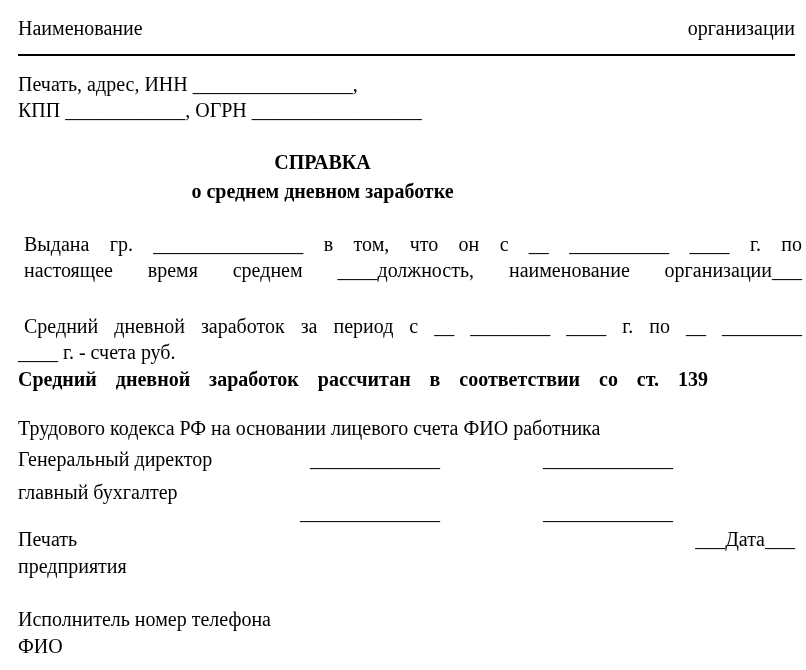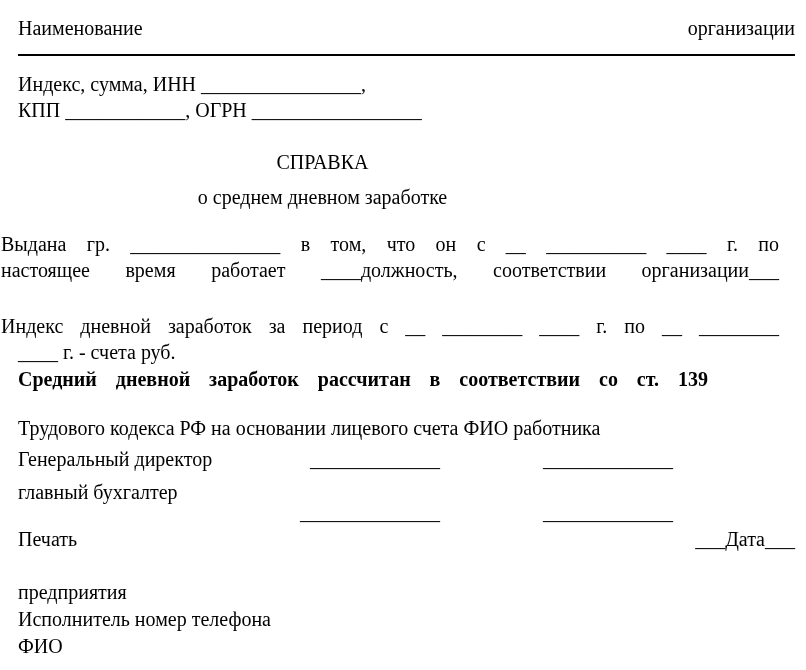--- a/index.html
+++ b/index.html
@@ -1,52 +1,52 @@
 <!DOCTYPE html>
 <html><head>
   <meta charset="utf-8">
   <style>
     html, body { margin: 0; padding: 0; background: #ffffff; }
     body { width: 806px; height: 670px; position: relative; overflow: hidden;
            font-family: "Liberation Serif", serif; font-size: 20px; color: #000; }
     .ln { position: absolute; left: 18px; white-space: pre; line-height: 24px; }
     .rule { position: absolute; left: 18px; width: 777px; height: 2px; background: #000; top: 54px; }
     .right { position: absolute; right: 11px; white-space: pre; line-height: 24px; }
-    .center { position: absolute; left: 0; width: 645px; text-align: center; white-space: pre; line-height: 24px; }
-    .just { position: absolute; left: 1px; width: 778px; line-height: 24px; text-align: justify; text-align-last: justify; white-space: normal; }
+    .center { position: absolute; left: 0; width: 645px; text-align: center; white-space: pre; line-height: 24px; font-weight: bold; }
+    .just { position: absolute; left: 24px; width: 778px; line-height: 24px; text-align: justify; text-align-last: justify; white-space: normal; }
   </style>
 </head>
 <body>
 
 <div>
   <div class="ln" style="top:16px">Наименование</div>
   <div class="right" style="top:16px">организации</div>
   <div class="rule"></div>
 
-  <div class="ln" style="top:72px">Индекс, сумма, ИНН ________________,</div>
+  <div class="ln" style="top:72px">Печать, адрес, ИНН ________________,</div>
   <div class="ln" style="top:98px">КПП ____________, ОГРН _________________</div>
 
   <div class="center" style="top:150px">СПРАВКА</div>
-  <div class="center" style="top:185px">о среднем дневном заработке</div>
+  <div class="center" style="top:179px">о среднем дневном заработке</div>
 
   <div class="just" style="top:232px">Выдана  гр.  _______________  в  том, что он с __ __________ ____ г. по</div>
-  <div class="just" style="top:258px">настоящее  время  работает  ____должность, соответствии организации___</div>
+  <div class="just" style="top:258px">настоящее  время  среднем  ____должность, наименование организации___</div>
 
-  <div class="just" style="top:314px">Индекс  дневной  заработок за период с __ ________ ____ г. по __ ________</div>
+  <div class="just" style="top:314px">Средний  дневной  заработок за период с __ ________ ____ г. по __ ________</div>
   <div class="ln" style="top:340px">____ г. - счета руб.</div>
   <div class="ln" style="top:367px; width:690px; text-align:justify; text-align-last:justify; white-space:normal;font-weight:bold;">Средний дневной заработок рассчитан в соответствии со ст. 139</div>
   <div class="ln" style="top:416px">Трудового кодекса РФ на основании лицевого счета ФИО работника</div>
 
   <div class="ln" style="top:447px">Генеральный директор</div>
   <div class="ln" style="top:447px; left:310px">_____________</div>
   <div class="ln" style="top:447px; left:543px">_____________</div>
 
   <div class="ln" style="top:480px">главный бухгалтер</div>
   <div class="ln" style="top:500px; left:300px">______________</div>
   <div class="ln" style="top:500px; left:543px">_____________</div>
 
   <div class="ln" style="top:527px">Печать</div>
   <div class="right" style="top:527px">___Дата___</div>
-  <div class="ln" style="top:580px">предприятия</div>
+  <div class="ln" style="top:554px">предприятия</div>
 
   <div class="ln" style="top:607px">Исполнитель номер телефона</div>
   <div class="ln" style="top:634px">ФИО</div>
 </div>
 
 </body></html>

